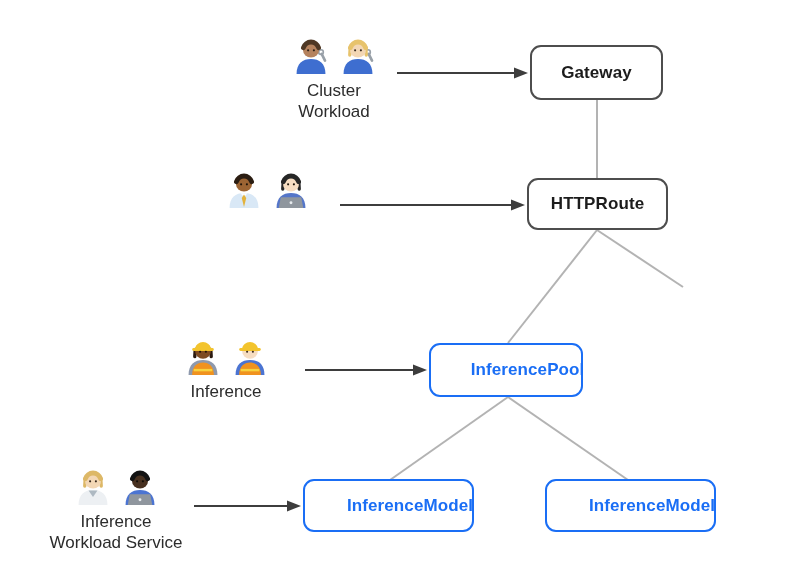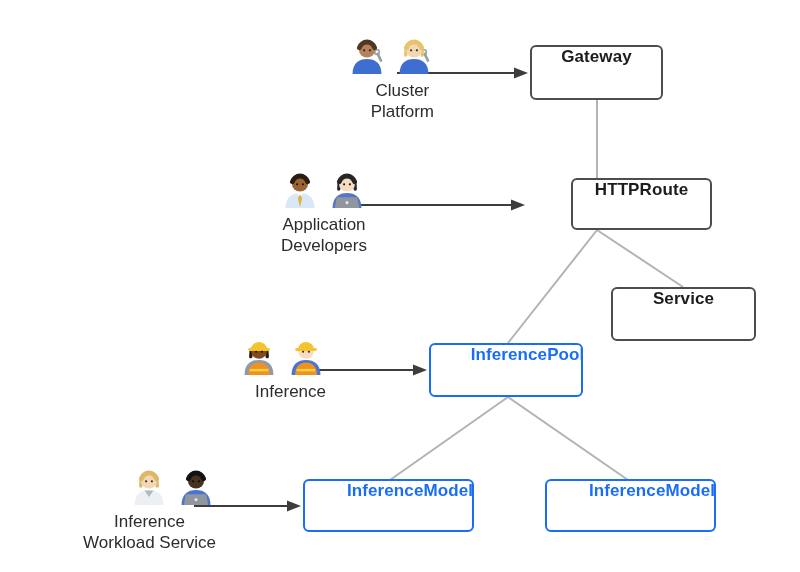--- a/index.html
+++ b/index.html
@@ -2,26 +2,26 @@
 <html><head>
 <meta charset="utf-8">
 <style>
   html,body{margin:0;padding:0;background:#ffffff;}
   .canvas{
     position:relative;width:800px;height:572px;background:#ffffff;overflow:hidden;
     font-family:"Liberation Sans","DejaVu Sans",sans-serif;
   }
   .edges{position:absolute;left:0;top:0;z-index:1;}
   .node{
-    position:absolute;z-index:3;background:#ffffff;border:2px solid #4d4d4d;border-radius:6px;
-    display:flex;align-items:flex-start;justify-content:center;
+    position:absolute;z-index:3;background:#ffffff;border:2px solid #4d4d4d;border-radius:11px;
+    display:flex;align-items:center;justify-content:center;
     font-weight:bold;font-size:17px;color:#1c1c1c;letter-spacing:.1px;box-sizing:border-box;
   }
   .node.inference{border-color:#1a6ef5;color:#1a6ef5;padding-left:43px;}
-  .persona{position:absolute;z-index:3;display:flex;flex-direction:column;align-items:flex-end;}
+  .persona{position:absolute;z-index:3;display:flex;flex-direction:column;align-items:center;}
   .persona-icons{display:flex;gap:7px;height:40px;margin-bottom:5px;}
   .persona-icons svg{width:40px;height:40px;display:block;}
   .persona-label{font-size:17px;line-height:21px;color:#2c2c2c;text-align:center;white-space:nowrap;}
 </style>
 </head>
 <body>
 
 <div class="canvas">
 
   <svg class="edges" width="800" height="572" viewBox="0 0 800 572">
@@ -61,21 +61,21 @@
         <circle cx="27" cy="15.4" r="2.1" fill="none" stroke="#98a0a8" stroke-width="1.5"></circle>
         <path d="M11,11 L10.6,18 M25,11 L25.4,18" stroke="#e7c36c" stroke-width="3" stroke-linecap="round"></path>
         <circle cx="18" cy="13" r="7.3" fill="#f3d7b5"></circle>
         <path d="M11.2,11.4 A7.1,7.1 0 0 1 24.8,11.4" stroke="#e7c36c" stroke-width="4.4" fill="none" stroke-linecap="round"></path>
         <circle cx="15.4" cy="13.8" r="0.95" fill="#3a2a1e"></circle>
           <circle cx="20.6" cy="13.8" r="0.95" fill="#3a2a1e"></circle>
       </svg>
     </div>
     <div class="persona-label">
       <div>Cluster</div>
-      <div>Platform</div>
+      <div>Workload</div>
     </div>
   </div>
 
   <div class="persona" style="left:167px;top:169px;width:200px;">
     <div class="persona-icons" title="👨🏾‍💼 👩🏻‍💻">
       <svg viewBox="0 0 36 36">
         <path d="M5,35 C5,25.5 10.5,21.5 18,21.5 C25.5,21.5 31,25.5 31,35 Z" fill="#d9e8f6"></path>
         <path d="M14.8,21.8 L18,25.2 L21.2,21.8 Z" fill="#ffffff"></path>
         <path d="M18,23 l2,3 l-2,8.2 l-2,-8.2 z" fill="#e3b23c"></path>
         <circle cx="18" cy="13" r="7.3" fill="#9c6433"></circle>
@@ -86,24 +86,20 @@
       <svg viewBox="0 0 36 36">
         <path d="M5,35 C5,25.5 10.5,21.5 18,21.5 C25.5,21.5 31,25.5 31,35 Z" fill="#5576c9"></path>
         <path d="M11,11 L10.6,18 M25,11 L25.4,18" stroke="#262626" stroke-width="3" stroke-linecap="round"></path>
         <circle cx="18" cy="13" r="7.3" fill="#f6ddc2"></circle>
         <path d="M11.2,11.4 A7.1,7.1 0 0 1 24.8,11.4" stroke="#262626" stroke-width="4.4" fill="none" stroke-linecap="round"></path>
         <circle cx="15.4" cy="13.8" r="0.95" fill="#1d1309"></circle>
           <circle cx="20.6" cy="13.8" r="0.95" fill="#1d1309"></circle>
         <path d="M7,35 L29,35 L27.2,25.5 L8.8,25.5 Z" fill="#8f969e"></path>
         <circle cx="18" cy="30.4" r="1.3" fill="#e8ecef"></circle>
       </svg>
-    </div>
-    <div class="persona-label">
-      <div>Application</div>
-      <div>Developers</div>
     </div>
   </div>
 
   <div class="persona" style="left:126px;top:336px;width:200px;">
     <div class="persona-icons" title="👷🏾‍♀️ 👷🏻">
       <svg viewBox="0 0 36 36">
         <path d="M5,35 C5,25.5 10.5,21.5 18,21.5 C25.5,21.5 31,25.5 31,35 Z" fill="#8e99ad"></path>
         <path d="M8.2,35 C8.2,27.5 12.6,23.8 18,23.8 C23.4,23.8 27.8,27.5 27.8,35 Z" fill="#f0921f"></path>
         <rect x="9.6" y="29.6" width="16.8" height="2.2" fill="#f7d23e"></rect>
         <path d="M11,12 L10.6,18.5 M25,12 L25.4,18.5" stroke="#2b1a10" stroke-width="3" stroke-linecap="round"></path>
@@ -153,27 +149,24 @@
     <div class="persona-label">
       <div>Inference</div>
       <div>Workload Service</div>
     </div>
   </div>
 
   <div class="node" style="left:530px;top:45px;width:133px;height:55px;">
     <span>Gateway</span>
   </div>
 
-  <div class="node" style="left:527px;top:178px;width:141px;height:52px;margin-left:44px;">
+  <div class="node" style="left:527px;top:178px;width:141px;height:52px;">
     <span>HTTPRoute</span>
   </div>
 
-  <div class="node" style="left:611px;top:287px;width:145px;height:54px;">
-    <span>Service</span>
-  </div>
 
   <div class="node inference" style="left:429px;top:343px;width:154px;height:54px;">
     <span>InferencePool</span>
   </div>
 
   <div class="node inference" style="left:303px;top:479px;width:171px;height:53px;">
     <span>InferenceModel</span>
   </div>
 
   <div class="node inference" style="left:545px;top:479px;width:171px;height:53px;">

